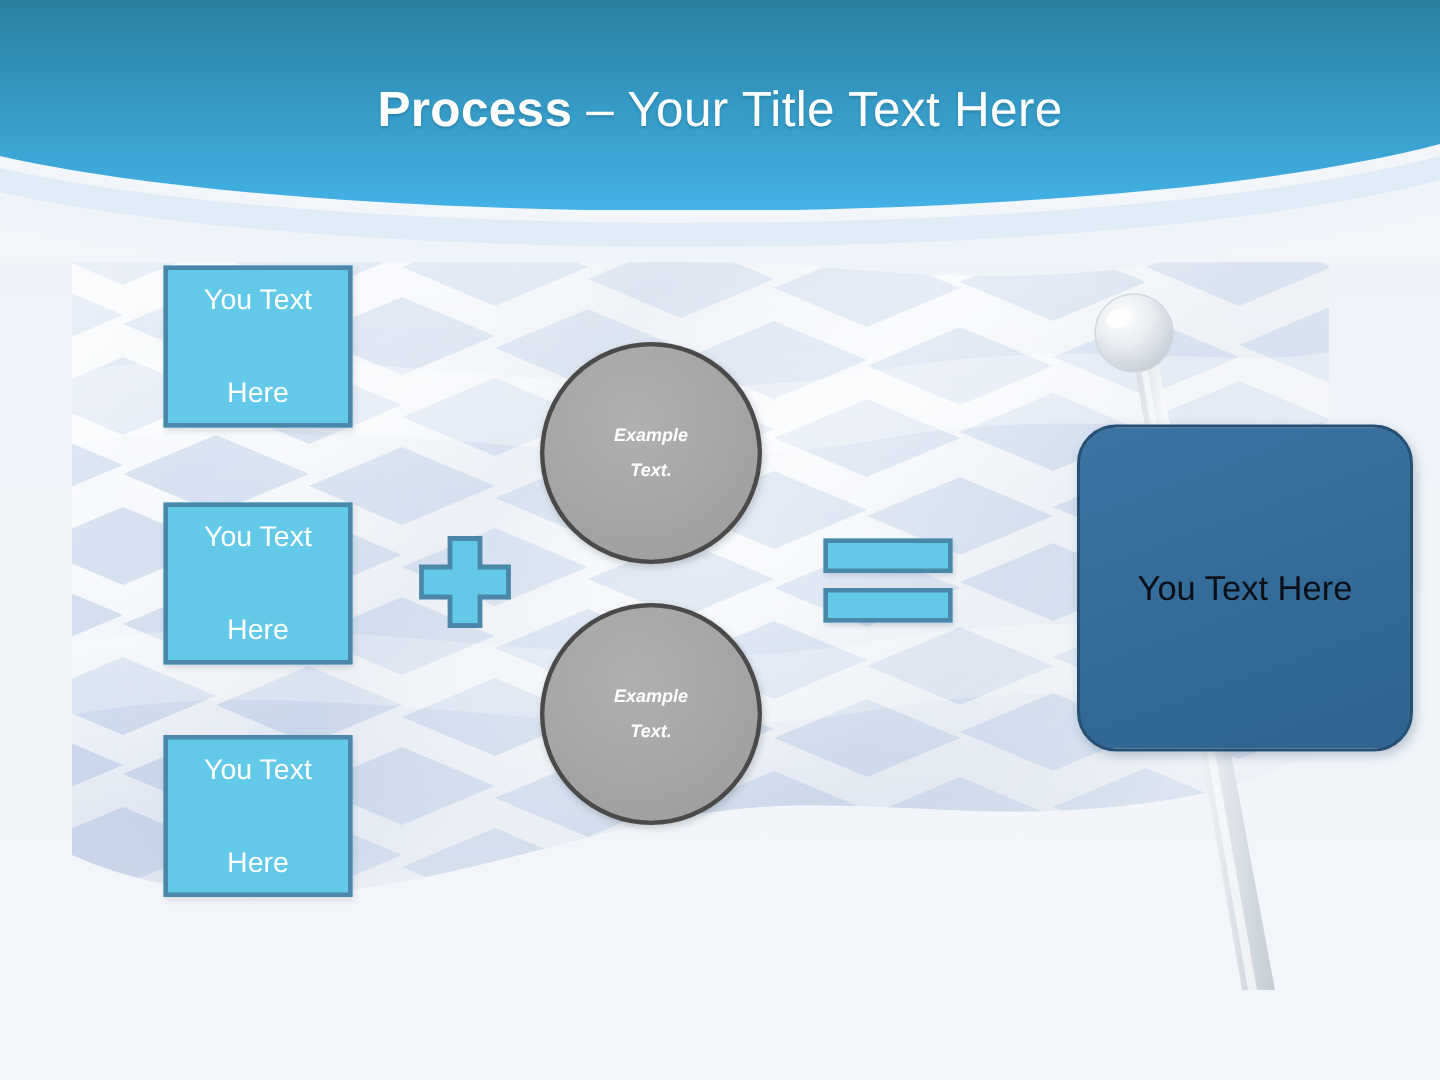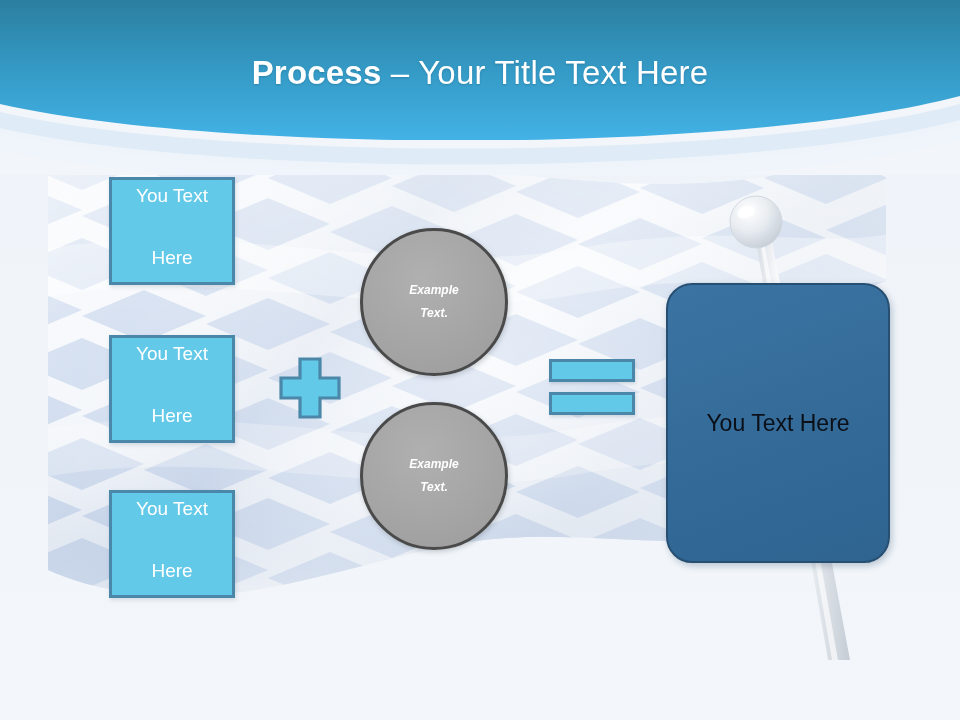--- a/index.html
+++ b/index.html
@@ -80,21 +80,21 @@
     width: 126px;
     height: 108px;
     background: #63c9e8;
     border: 3px solid #4a87a8;
     box-sizing: border-box;
     color: #ffffff;
     font-size: 19px;
     line-height: 31px;
     text-align: center;
     display: flex;
-    align-items: flex-start;
+    align-items: center;
     justify-content: center;
     box-shadow: 1px 2px 4px rgba(60,90,115,0.18);
   }
   .in-box span { display: block; padding: 0 6px; }
   #in-box-1 { left: 109px; top: 177px; }
   #in-box-2 { left: 109px; top: 335px; }
   #in-box-3 { left: 109px; top: 490px; }
 
   
   .plus-sym {
@@ -141,24 +141,24 @@
     border: 3px solid #4a87a8;
     box-sizing: border-box;
     box-shadow: 1px 2px 3px rgba(60,90,115,0.18);
   }
   #eq-bar-top { top: 0; }
   #eq-bar-bottom { top: 33px; }
 
   
   .result-box {
     position: absolute;
-    left: 666px;
+    left: 718px;
     top: 283px;
     width: 224px;
-    height: 280px;
+    height: 218px;
     background: linear-gradient(160deg, #3b74a3 0%, #336a98 55%, #2f6490 100%);
     border: 2px solid #274f72;
     border-radius: 26px;
     box-sizing: border-box;
     color: #0b0f17;
     font-size: 23px;
     display: flex;
     align-items: center;
     justify-content: center;
     text-align: center;

